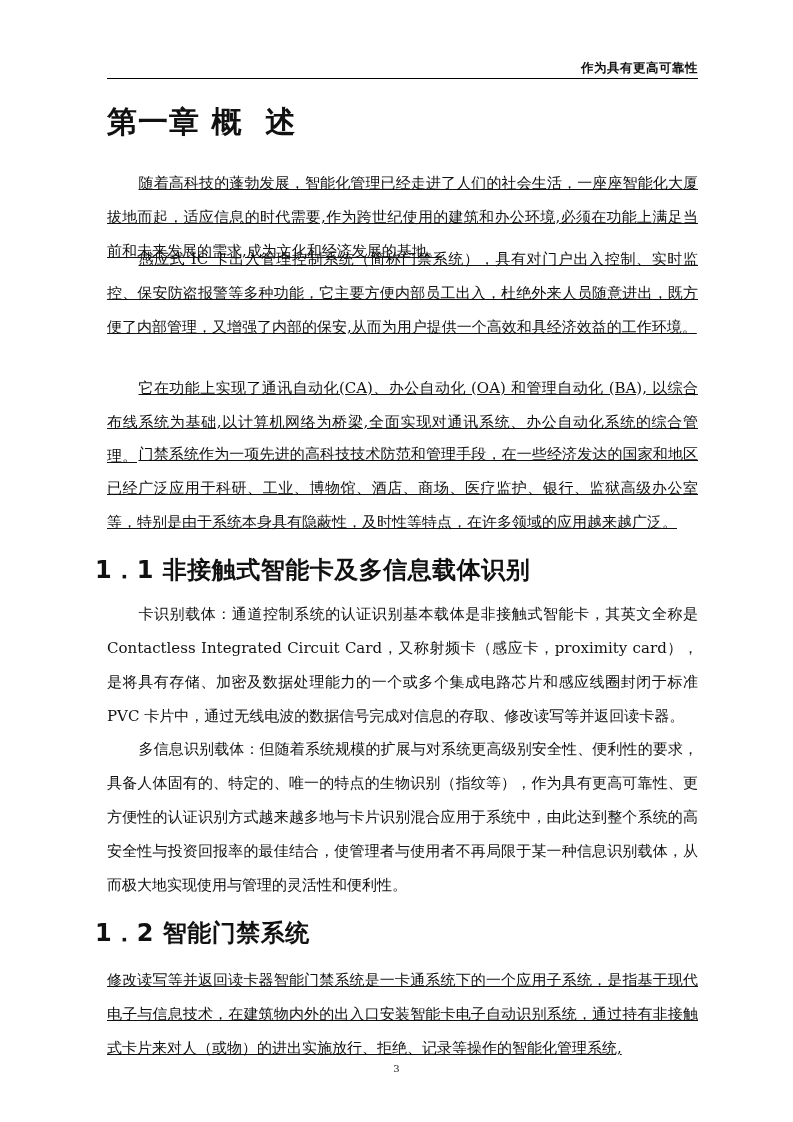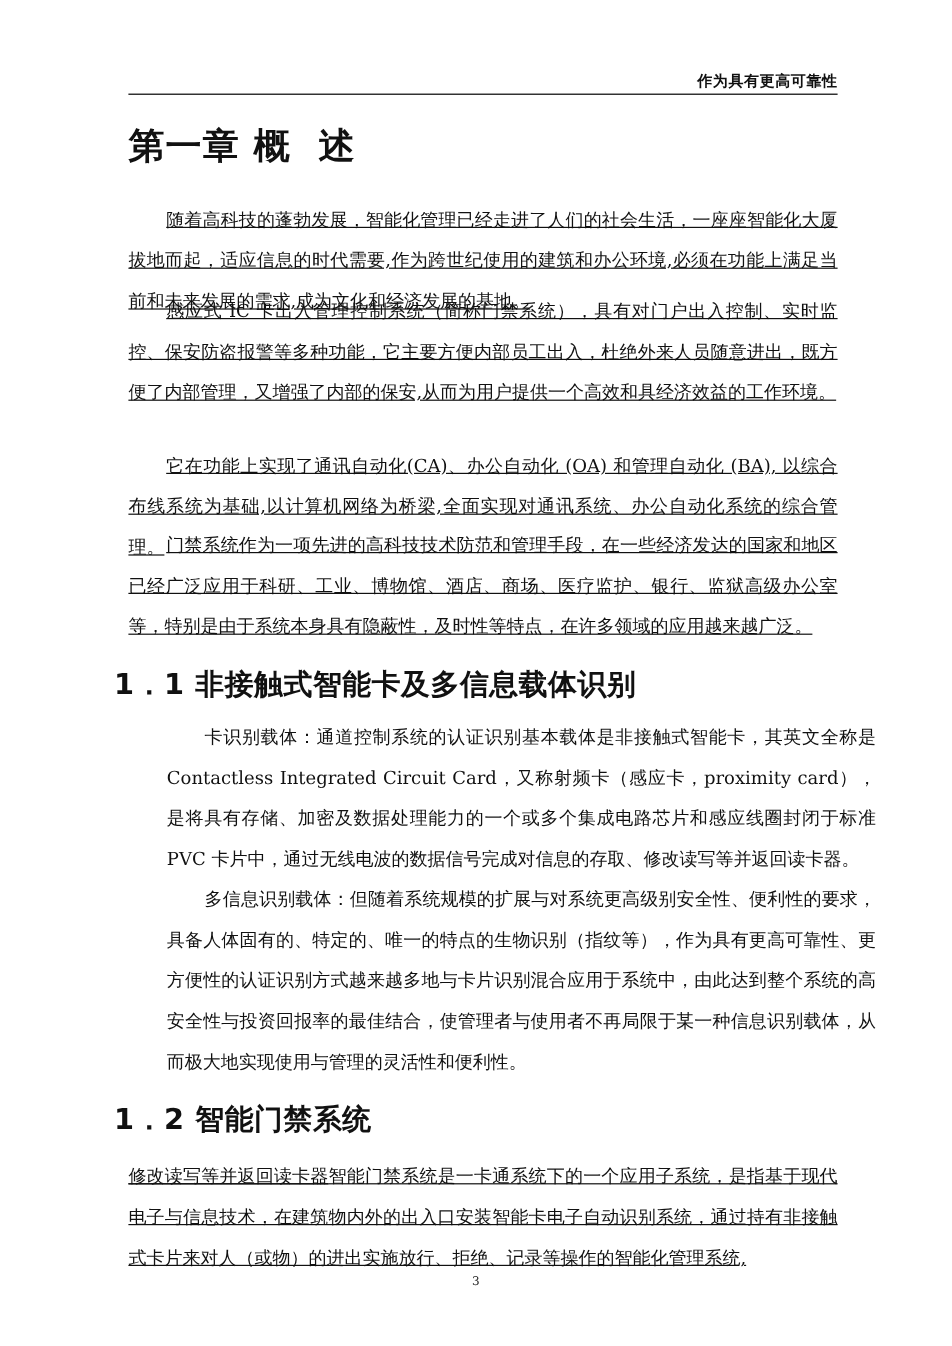--- a/index.html
+++ b/index.html
@@ -9,21 +9,21 @@
   .header-title { position: absolute; right: 0; top: 60px; font-family: "DejaVu Sans", "Liberation Sans", sans-serif;
                   font-size: 12.5px; font-weight: bold; letter-spacing: 0.5px; color: #111; }
   .header-rule { position: absolute; left: 0; right: 0; top: 78px; border-top: 1.2px solid #000; }
 
   .chapter-title { position: absolute; left: 107px; top: 102px; font-family: "DejaVu Sans", "Liberation Sans", sans-serif;
                    font-size: 30px; font-weight: bold; letter-spacing: 1px; margin: 0; white-space: pre; }
 
   .para { position: absolute; left: 107px; width: 591px; font-size: 15px; margin: 0;
           text-align: justify; text-indent: 2.1em; color: #111; }
   .p-tight { line-height: 34px; text-decoration: underline; }
-  .p-loose { line-height: 34px; margin-left: 32px; }
+  .p-loose { line-height: 34px; }
 
   .sec { position: absolute; left: 91px; font-family: "DejaVu Sans", "Liberation Sans", sans-serif;
          font-size: 24px; font-weight: bold; margin: 4px; white-space: pre; letter-spacing: 0.5px; }
 
   .company-link { text-decoration: underline; }
 
   .page-number { position: absolute; left: 0; width: 793px; top: 1063px; text-align: center;
                  font-size: 10px; color: #222; }
   .no-indent { text-indent: 0; }
 </style>

